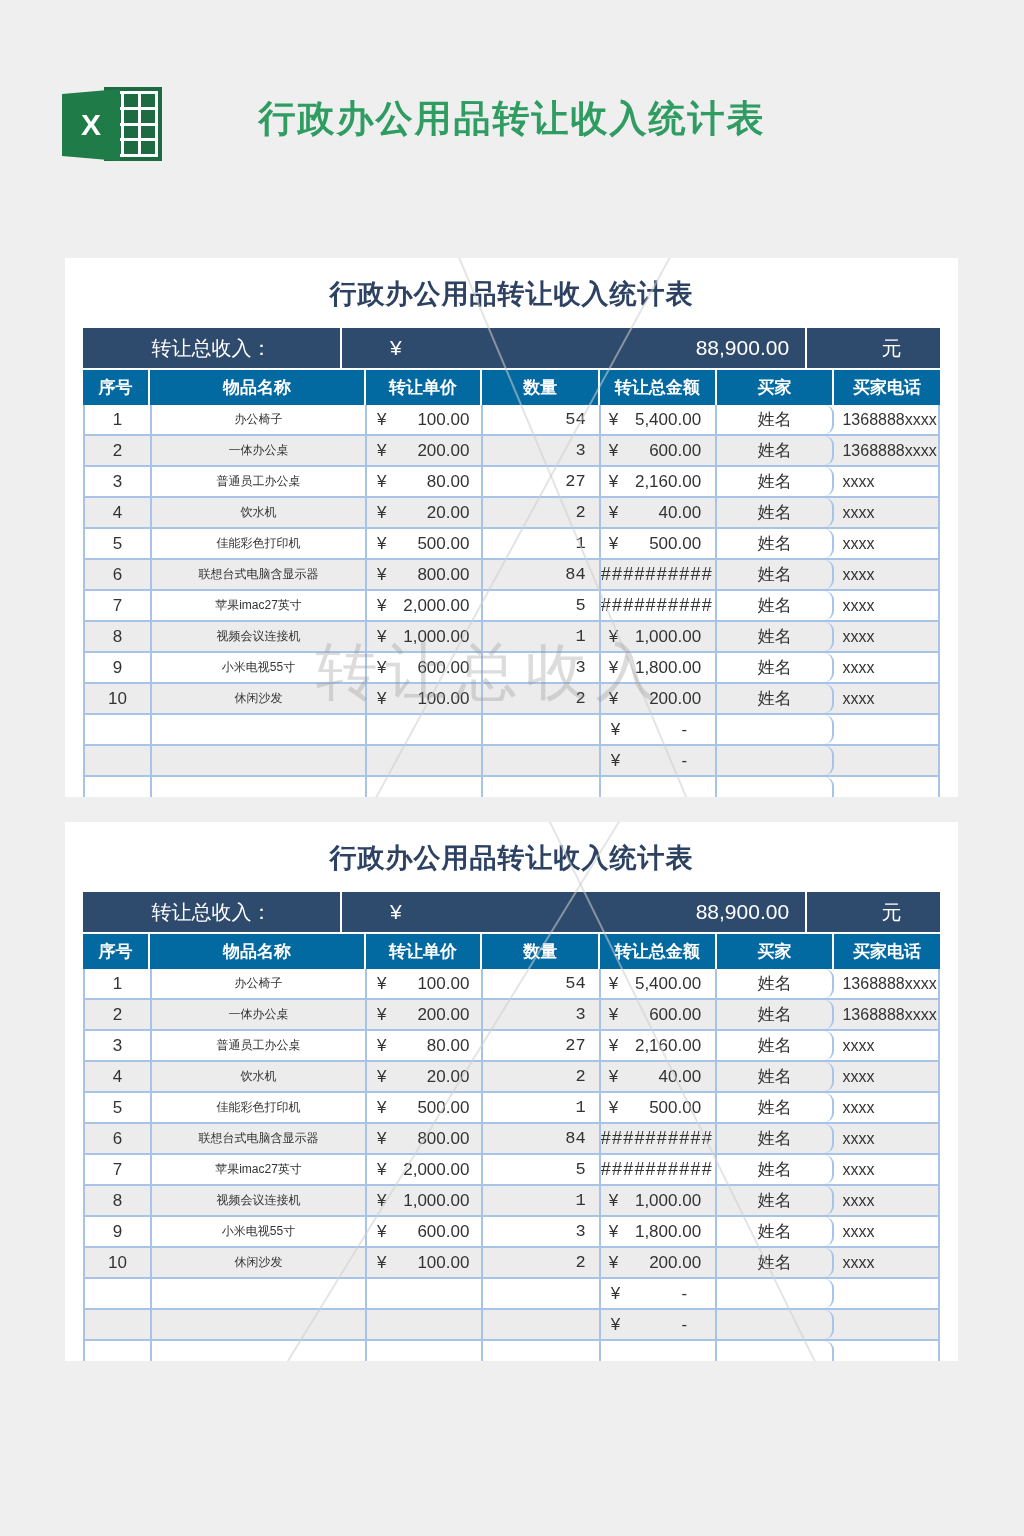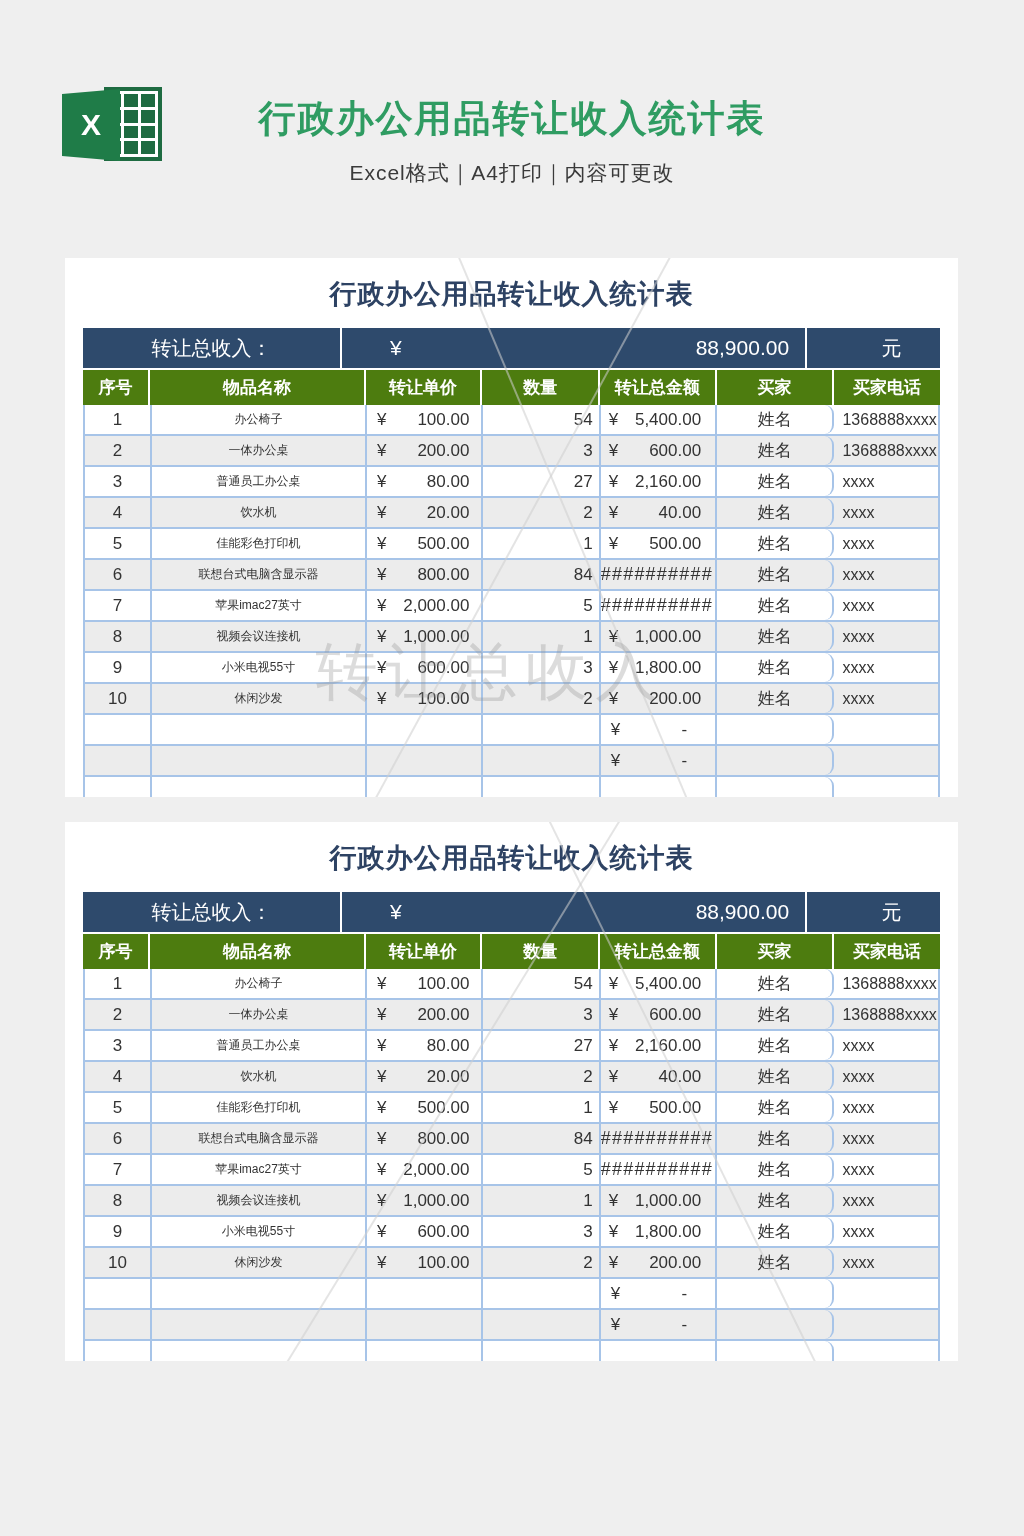--- a/index.html
+++ b/index.html
@@ -59,21 +59,21 @@
   }
   .summary-cell { display:flex; align-items:center; border-right:2px solid #ffffff; }
   .summary-cell:last-child { border-right:none; }
   .summary-label { justify-content:center; font-size:20px; }
   .summary-amount { justify-content:space-between; padding:0 16px 0 12px; font-size:21px; }
   .summary-unit { justify-content:center; font-size:20px; }
 
   
   .head-row {
     display:grid; grid-template-columns:68fr 218fr 118fr 119fr 118fr 119fr 107fr;
-    background:#4d7c0f; color:#ffffff; height:35px;
+    background:#0369a1; color:#ffffff; height:35px;
   }
   .th {
     display:flex; align-items:center; justify-content:center;
     font-size:17px; font-weight:bold; border-right:2px solid #ffffff;
     overflow:hidden;
   }
   .th:last-child { border-right:none; }
 
   
   .tbody { border-left:2px solid #a7c4e8; }
@@ -83,21 +83,21 @@
   }
   .tr:nth-child(even) { background:#ececec; }
   .td {
     display:flex; align-items:center; overflow:hidden;
     font-size:17px; color:#333333; border-right:2px solid #a7c4e8;
     white-space:nowrap;
   }
   .td.c-no    { justify-content:center; }
   .td.c-name  { justify-content:center; font-size:12px; }
   .td.c-price { justify-content:space-between; padding:0 12px 0 10px; }
-  .td.c-qty   { justify-content:flex-end; padding-right:6px; }
+  .td.c-qty   { justify-content:flex-end; padding-right:13px;font-family:Liberation Mono, monospace; }
   .td.c-total { justify-content:space-between; padding:0 14px 0 8px; }
   .td.c-total.dash  { padding:0 28px 0 10px; }
   .td.c-total.hash  { padding:0; justify-content:flex-start; font-size:18px; letter-spacing:1.2px; }
   .td.c-buyer { justify-content:center;border-radius:9px; }
   .td.c-phone { justify-content:flex-start; padding-left:8px; font-size:16px; }
 
   
   .wm-lines { position:absolute; left:0; top:0; width:100%; height:100%; pointer-events:none; }
   .wm-text {
     position:absolute; left:50%; top:69%; transform:translateX(-56%);
@@ -121,21 +121,20 @@
       <div></div>
         <div></div>
         <div></div>
       <div></div>
         <div></div>
         <div></div>
     </div>
     <div class="icon-cover">X</div>
   </div>
   <div class="page-title">行政办公用品转让收入统计表</div>
-  <div class="page-subtitle">Excel格式｜A4打印｜内容可更改</div>
 </div>
 
 <div class="panel" id="panel1">
   <svg class="wm-lines" viewBox="0 0 893 539" preserveAspectRatio="none">
     <line x1="390" y1="-10" x2="630" y2="560" stroke="#cfcfcf" stroke-width="2" opacity="0.55"></line>
     <line x1="610" y1="-10" x2="300" y2="560" stroke="#cfcfcf" stroke-width="2" opacity="0.55"></line>
   </svg>
   <div class="sheet-title">行政办公用品转让收入统计表</div>
 
   <div class="summary-row">

